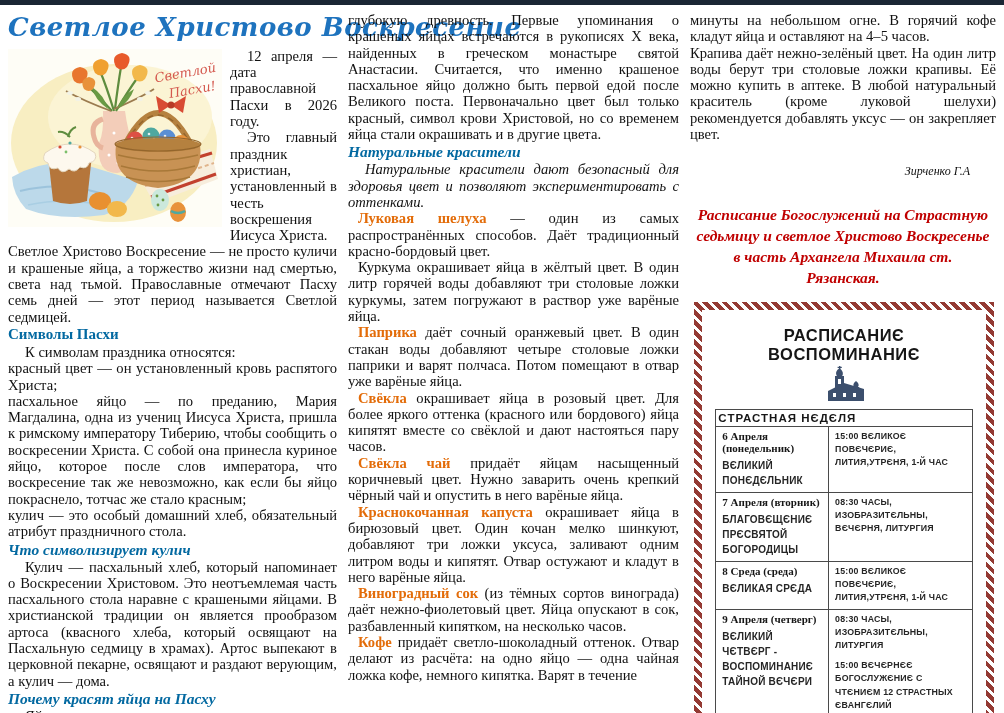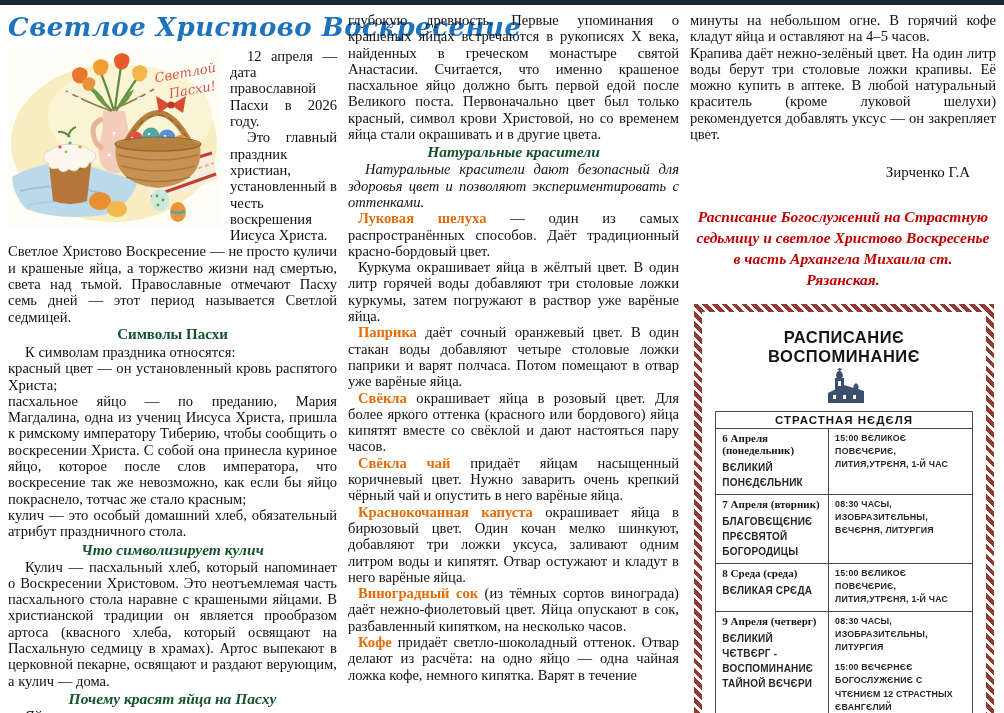--- a/index.html
+++ b/index.html
@@ -15,34 +15,34 @@
   .col-right { flex:1; }
 
   p.body { font-size:14.6px; line-height:16.3px; text-align:justify; }
   .indent { text-indent:17px; }
   .page-title {
     font-family:"DejaVu Serif", serif; font-style:italic; font-weight:bold;
     color:#1E73BE; font-size:26px; line-height:1.15; text-align:center;
     letter-spacing:0.5px; margin:1px 0 5px 0; white-space:nowrap;
   }
   .h-orange {
-    text-align:center; font-weight:bold; color:#14532d;
+    font-weight:bold; color:#0369a1;
     font-size:15px; line-height:17px; margin:1px 0;
   }
   .h-orange.it { font-style:italic; font-size:15.5px; }
   .kw { color:#E36C09; font-weight:bold; }
   .lead-it { font-style:italic; }
 
   .illo {
     float:left; width:214px; height:178px; margin:1px 8px 1px 0;
   }
   .illo svg { display:block; width:100%; height:100%; }
 
   .signature {
-    text-align:right; font-size:15px;
+    text-align:right; font-style:italic; font-size:12px;
     padding-right:26px; margin-top:22px;
   }
   .announce {
     color:#C00000; font-weight:bold; font-style:italic; text-align:center;
     font-size:15.5px; line-height:1.35; margin-top:26px; padding:0 6px;
   }
 
   .poster {
     margin:13px 2px 0 4px; background:#fff; padding:10px 8px 8px 8px;
     border:8px solid #943A33;
@@ -54,21 +54,21 @@
     font-weight:bold; font-size:16.5px; letter-spacing:0.5px; color:#161616;
     margin-top:6px;
   }
   .church { text-align:center; margin:2px 0 3px 0; }
   table.sched {
     width:96%; margin:0 auto; border-collapse:collapse;
     font-family:"Liberation Sans", sans-serif;
   }
   table.sched th, table.sched td { border:1px solid #4a4a4a; vertical-align:top; }
   table.sched th.week {
-    text-align:center; font-size:11.5px; letter-spacing:1px; padding:2px;
+    text-align:left; font-size:11.5px; letter-spacing:1px; padding:2px;
     color:#161616;
   }
   td.datecell { width:44%; padding:3px 6px 4px 6px; }
   .date { font-family:"Liberation Serif", serif; font-weight:bold; font-size:11px; color:#161616; }
   .ename { font-size:10px; font-weight:bold; line-height:1.5; color:#262626; margin-top:4px; letter-spacing:0.2px; }
   td.svc { padding:3px 6px 4px 6px; font-size:8.8px; font-weight:bold; line-height:1.5; color:#262626; letter-spacing:0.2px; }
   td.svc p { margin:0 0 7px 0; }
   td.svc p:last-child { margin-bottom:0; }
 </style>
 </head>

